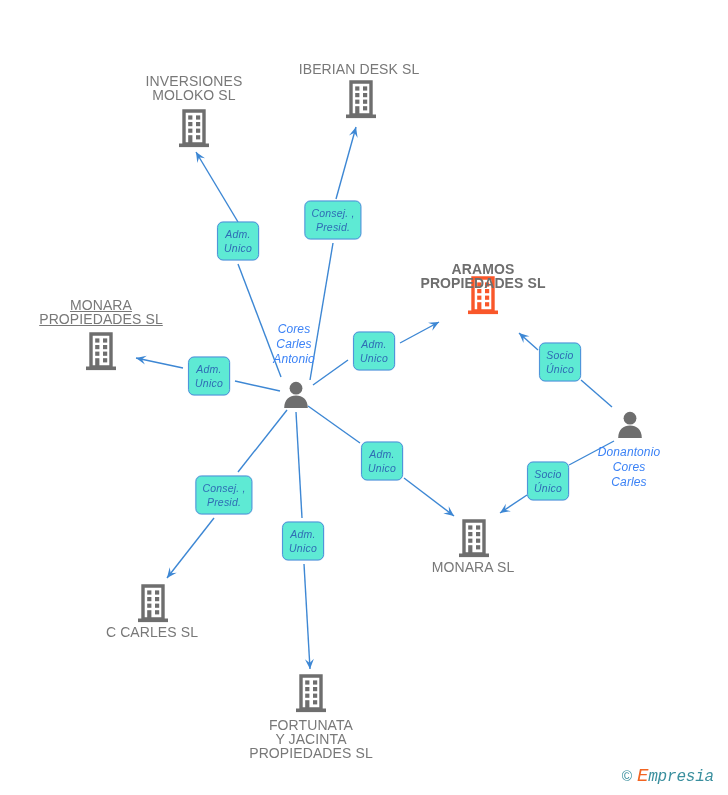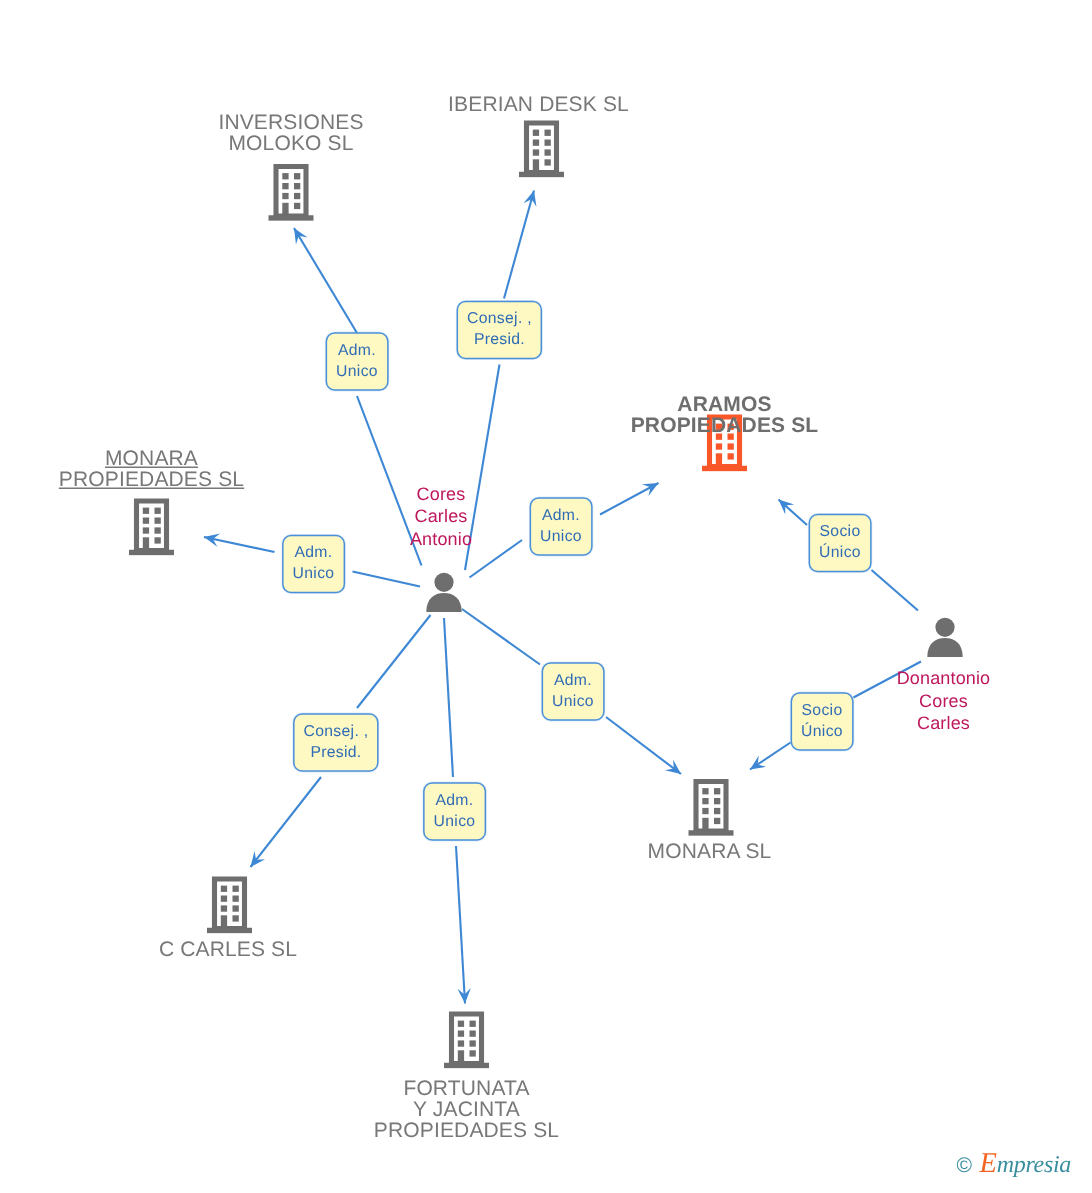--- a/index.html
+++ b/index.html
@@ -47,55 +47,57 @@
     letter-spacing: 0.1px;
   }
   .node-label.company {
     color: #787878;
   }
   .node-label.focal {
     font-weight: bold;
     color: #6e6e6e;
   }
   .node-label.person {
-    color: #be185d;
+    color: #3b82f6;
     font-size: 12px;
     line-height: 15px;
+    font-style: italic;
   }
   .rel-box {
     position: absolute;
     transform: translate(-50%, -50%);
     box-sizing: border-box;
     border: 1.6px solid #4a90d9;
     border-radius: 6px;
-    background: #fef9c3;
+    background: #5eead4;
     color: #2f6cb5;
     font-size: 10.5px;
     line-height: 14px;
     text-align: center;
     padding: 4px 6px 5px 6px;
     white-space: pre;
     letter-spacing: 0.2px;
     box-shadow: 0 0 0 0.5px rgba(74,144,217,0.18);
+    font-style: italic;
   }
   .watermark {
     position: absolute;
     right: 14px;
     bottom: 8px;
     display: flex;
     align-items: center;
     gap: 5px;
     font-size: 15px;
   }
   .watermark .cmark {
     color: #3a8f9e;
     font-size: 14px;
   }
   .watermark .brand {
-    font-family: Liberation Serif, serif;
+    font-family: Liberation Mono, monospace;
     font-style: italic;
     font-size: 16px;
     color: #3a8f9e;
     letter-spacing: -0.2px;
   }
   .watermark .brand .e {
     color: #f26522;
     font-size: 19px;
   }
 </style>

